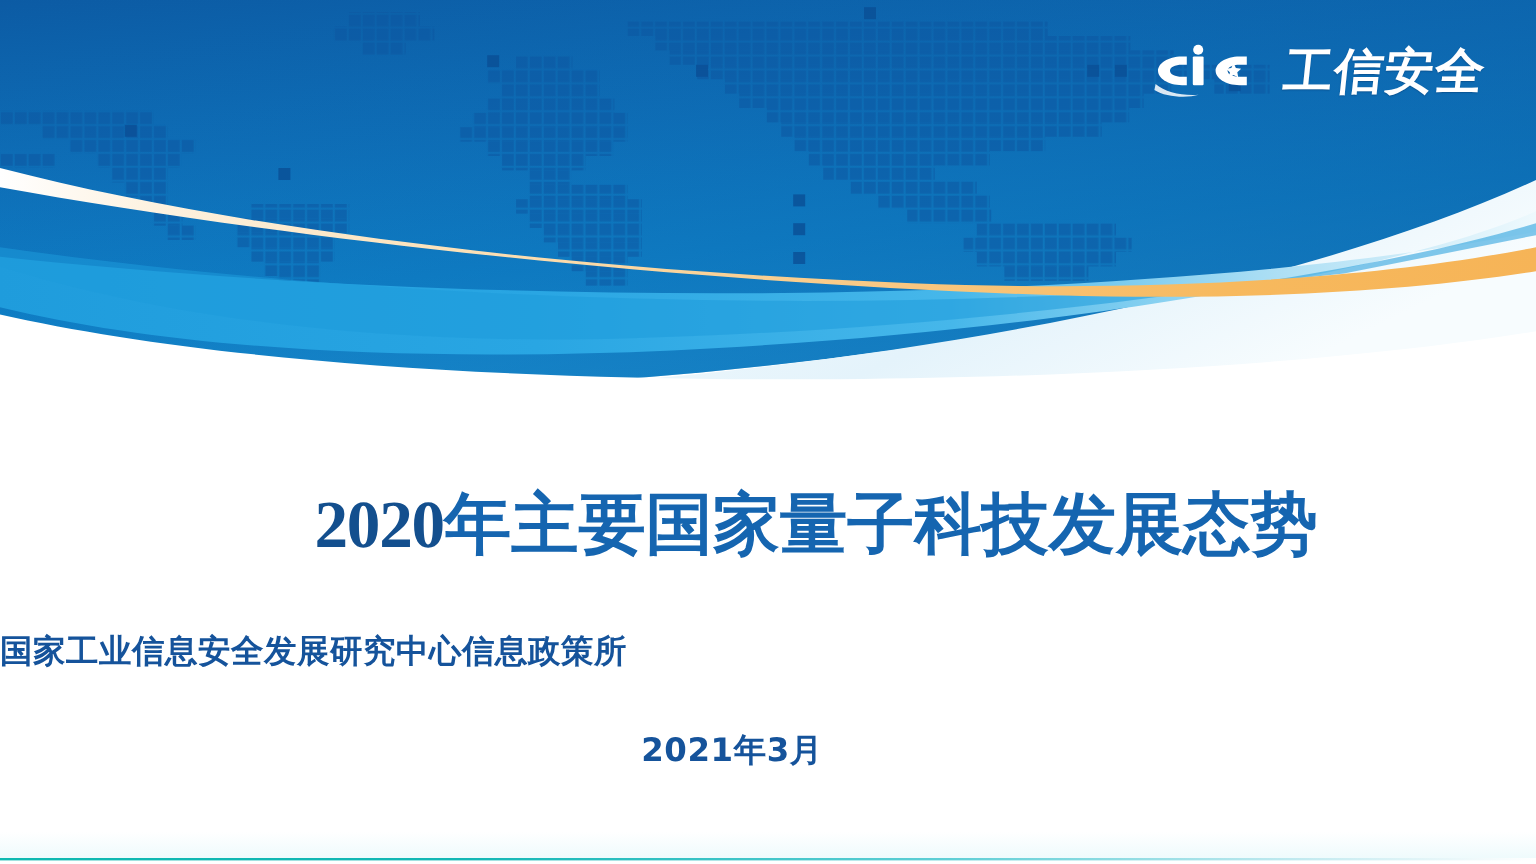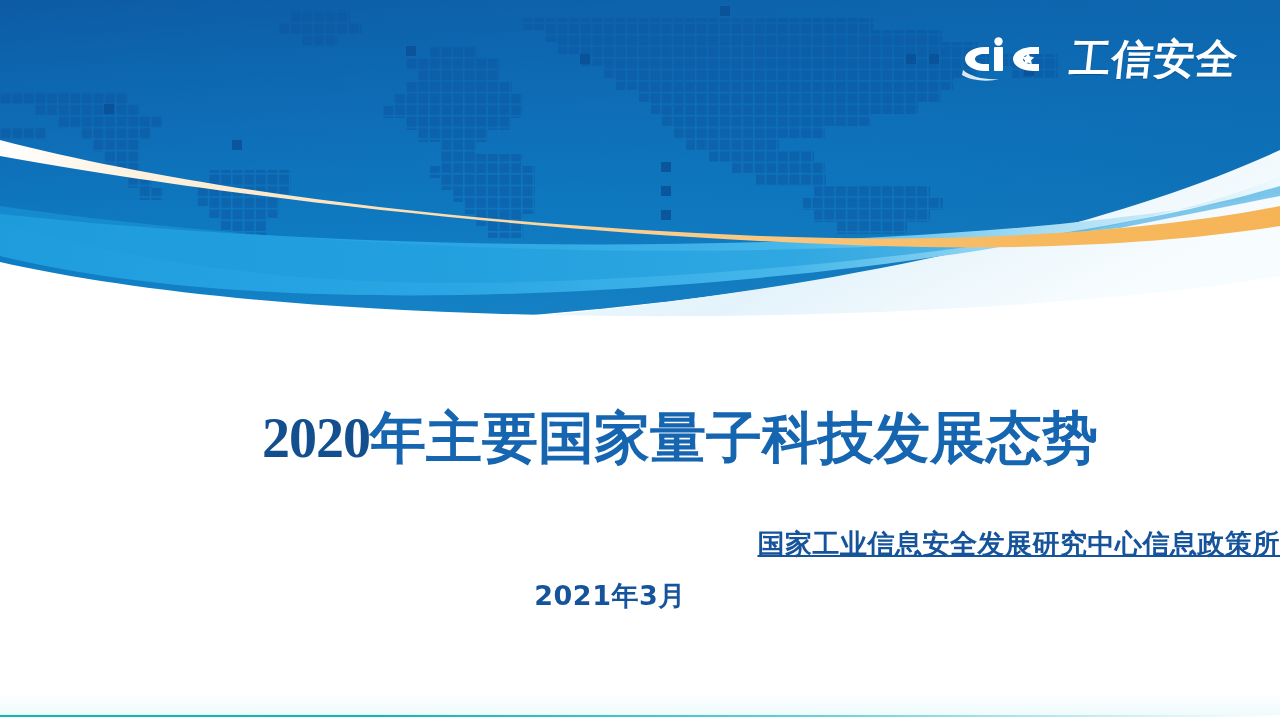--- a/index.html
+++ b/index.html
@@ -92,34 +92,33 @@
     color: #134f8e;
     font-family: "Liberation Serif", "DejaVu Serif", serif;
     font-weight: bold;
     letter-spacing: -1px;
   }
   .org {
     position: absolute;
     left: 0;
     top: 526px;
     width: 1280px;
-    text-align: right;
+    text-align: left;
     font-size: 27px;
     line-height: 36px;
     font-weight: bold;
     color: #15539b;
     letter-spacing: 0.5px;
     white-space: nowrap;
     font-family: "DejaVu Sans", "Liberation Sans", sans-serif;
-    text-decoration: underline;
   }
   .date {
     position: absolute;
     left: 0;
-    top: 578px;
+    top: 608px;
     width: 1220px;
     text-align: center;
     font-size: 27px;
     line-height: 36px;
     font-weight: bold;
     color: #15539b;
     letter-spacing: 0.5px;
     white-space: nowrap;
     font-family: "DejaVu Sans", "Liberation Sans", sans-serif;
   }

